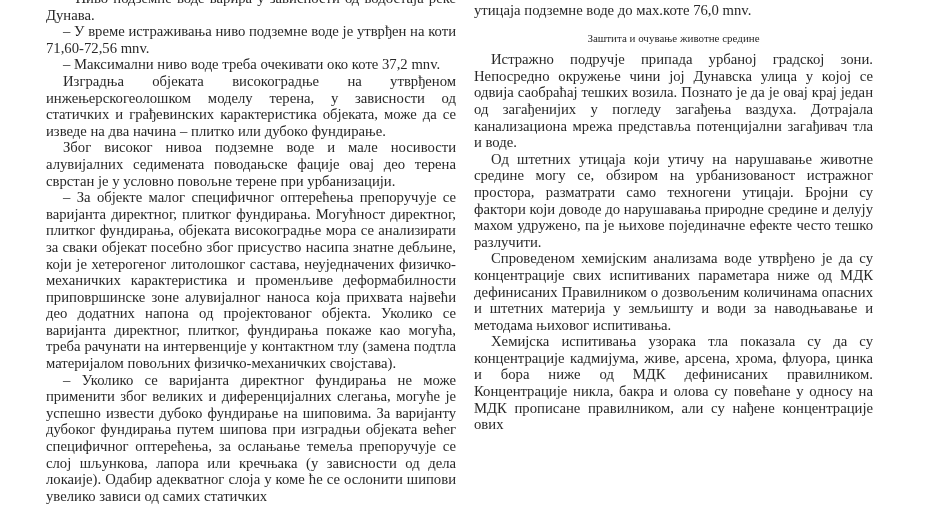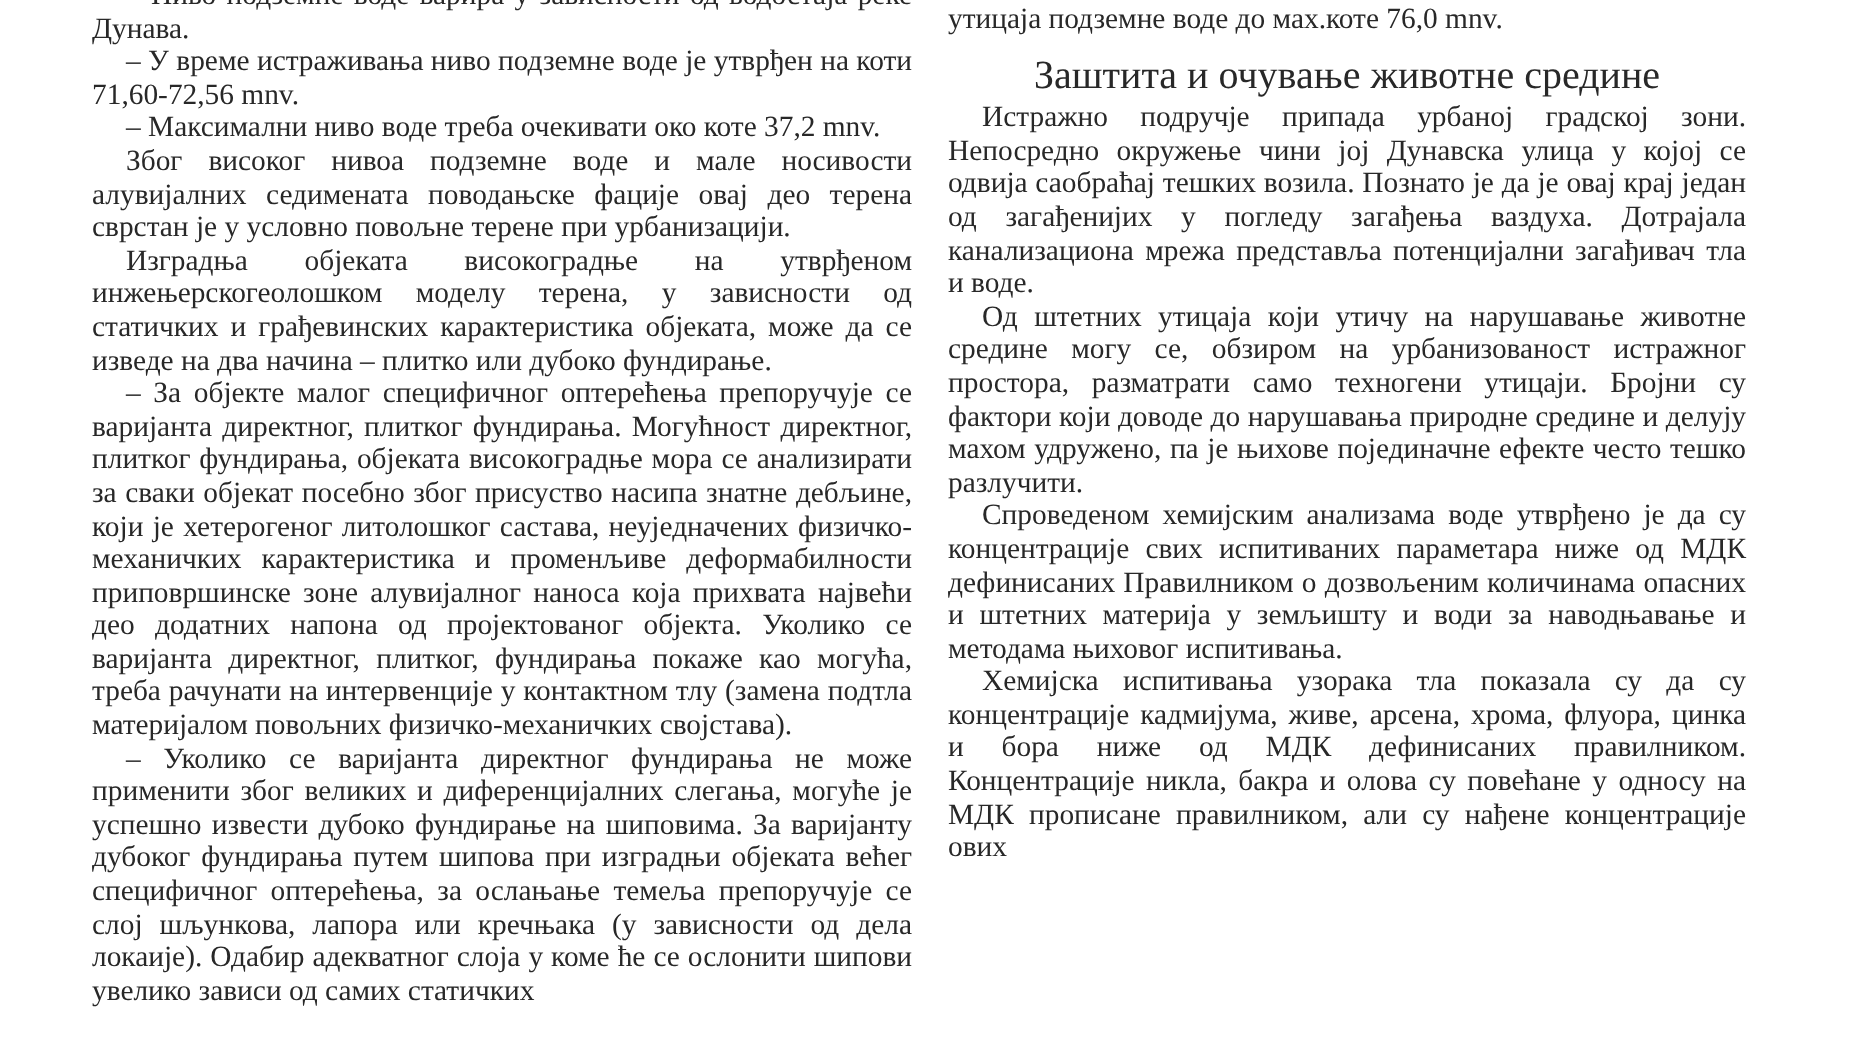--- a/index.html
+++ b/index.html
@@ -17,36 +17,36 @@
     text-align: justify;
     font-size: 14.7px;
     line-height: 16.6px;
   }
   .col-left  { left: 46px;  top: -10px; width: 410px; }
   .col-right { left: 474px; top: 2px;   width: 399px; }
   p { margin: 0; padding: 0; }
   p.indent { text-indent: 17px; }
   .heading {
     margin: 11px 0 5px 0;
-    font-size: 20px;
+    font-size: 11px;
     font-weight: normal;
     line-height: 16.6px;
     text-align: center;
   }
 </style>
 </head>
 <body>
 
 <div>
   <div class="col col-left">
       <p class="indent">– Ниво подземне воде варира у зависности од водостаја реке Дунава.</p>
       <p class="indent">– У време истраживања ниво подземне воде је утврђен на коти 71,60-72,56 mnv.</p>
       <p class="indent">– Максимални ниво воде треба очекивати око коте 37,2 mnv.</p>
+      <p class="indent">Изградња објеката високоградње на утврђеном инжењерскогеолошком моделу терена, у зависности од статичких и грађевинских карактеристика објеката, може да се изведе на два начина – плитко или дубоко фундирање.</p>
       <p class="indent">Због високог нивоа подземне воде и мале носивости алувијалних седимената поводањске фације овај део терена сврстан је у условно повољне терене при урбанизацији.</p>
-      <p class="indent">Изградња објеката високоградње на утврђеном инжењерскогеолошком моделу терена, у зависности од статичких и грађевинских карактеристика објеката, може да се изведе на два начина – плитко или дубоко фундирање.</p>
       <p class="indent">– За објекте малог специфичног оптерећења препоручује се варијанта директног, плитког фундирања. Могућност директног, плитког фундирања, објеката високоградње мора се анализирати за сваки објекат посебно због присуство насипа знатне дебљине, који је хетерогеног литолошког састава, неуједначених физичко-механичких карактеристика и променљиве деформабилности приповршинске зоне алувијалног наноса која прихвата највећи део додатних напона од пројектованог објекта. Уколико се варијанта директног, плитког, фундирања покаже као могућа, треба рачунати на интервенције у контактном тлу (замена подтла материјалом повољних физичко-механичких својстава).</p>
       <p class="indent">– Уколико се варијанта директног фундирања не може применити због великих и диференцијалних слегања, могуће је успешно извести дубоко фундирање на шиповима. За варијанту дубоког фундирања путем шипова при изградњи објеката већег специфичног оптерећења, за ослањање темеља препоручује се слој шљункова, лапора или кречњака (у зависности од дела локаије). Одабир адекватног слоја у коме ће се ослонити шипови увелико зависи од самих статичких</p>
     </div>
 
   <div class="col col-right">
     <p>утицаја подземне воде до мах.коте 76,0 mnv.</p>
     <h3 class="heading">Заштита и очување животне средине</h3>
     <div>
         <p class="indent">Истражно подручје припада урбаној градској зони. Непосредно окружење чини јој Дунавска улица у којој се одвија саобраћај тешких возила. Познато је да је овај крај један од загађенијих у погледу загађења ваздуха. Дотрајала канализациона мрежа представља потенцијални загађивач тла и воде.</p>
         <p class="indent">Од штетних утицаја који утичу на нарушавање животне средине могу се, обзиром на урбанизованост истражног простора, разматрати само техногени утицаји. Бројни су фактори који доводе до нарушавања природне средине и делују махом удружено, па је њихове појединачне ефекте често тешко разлучити.</p>

